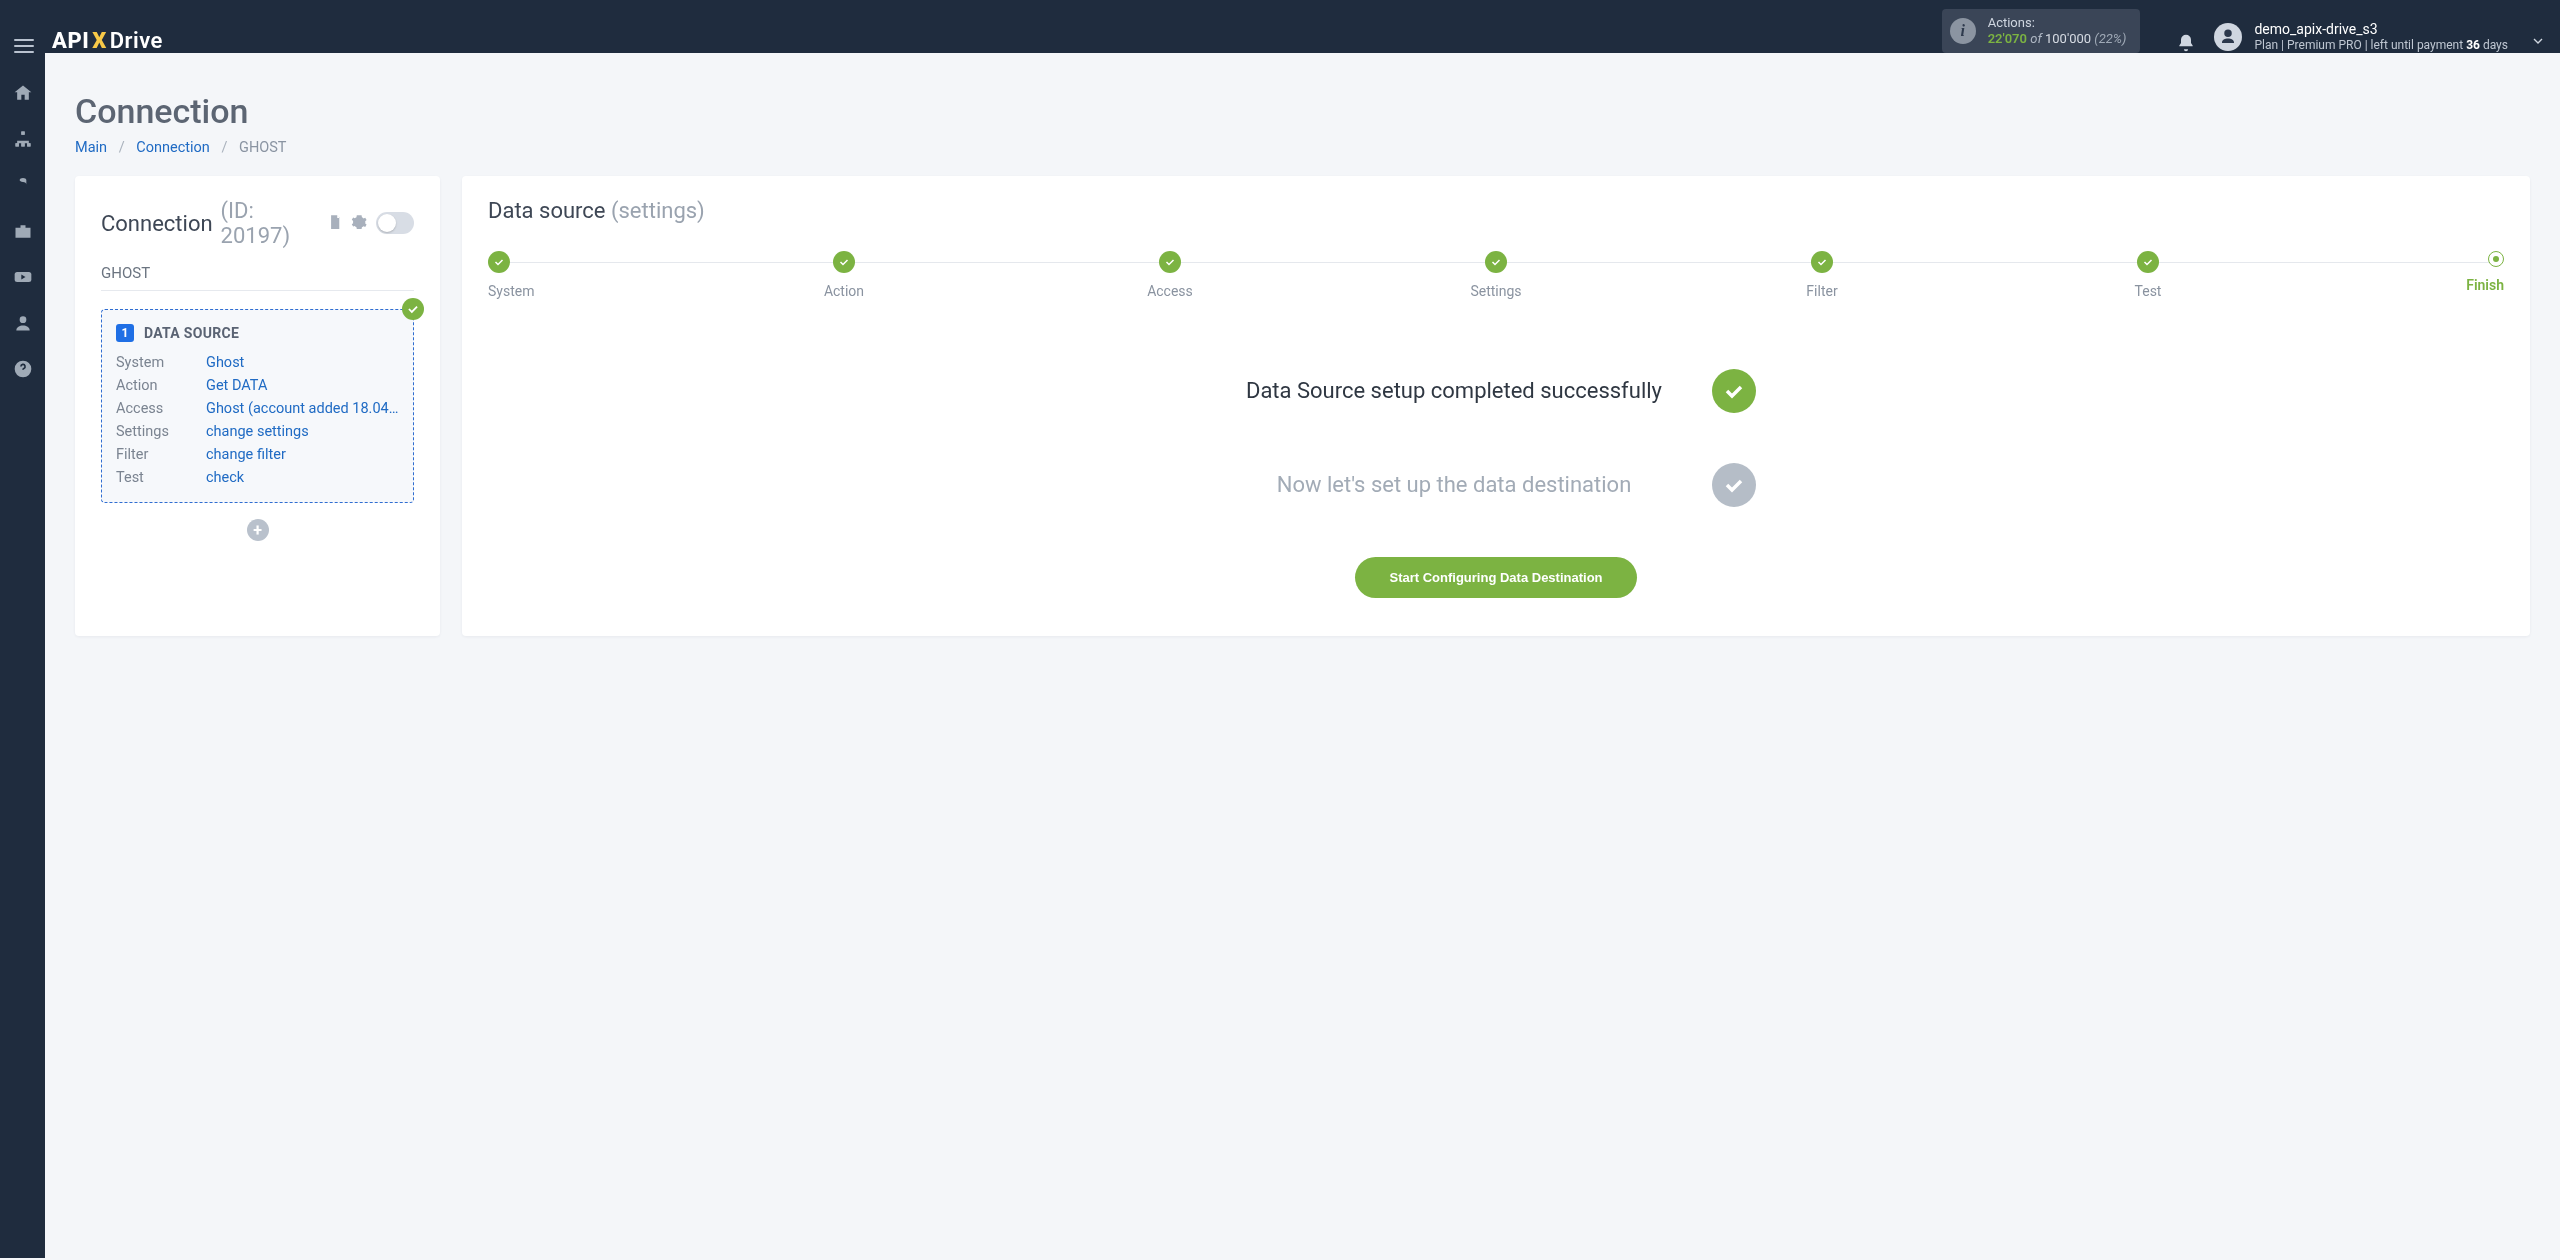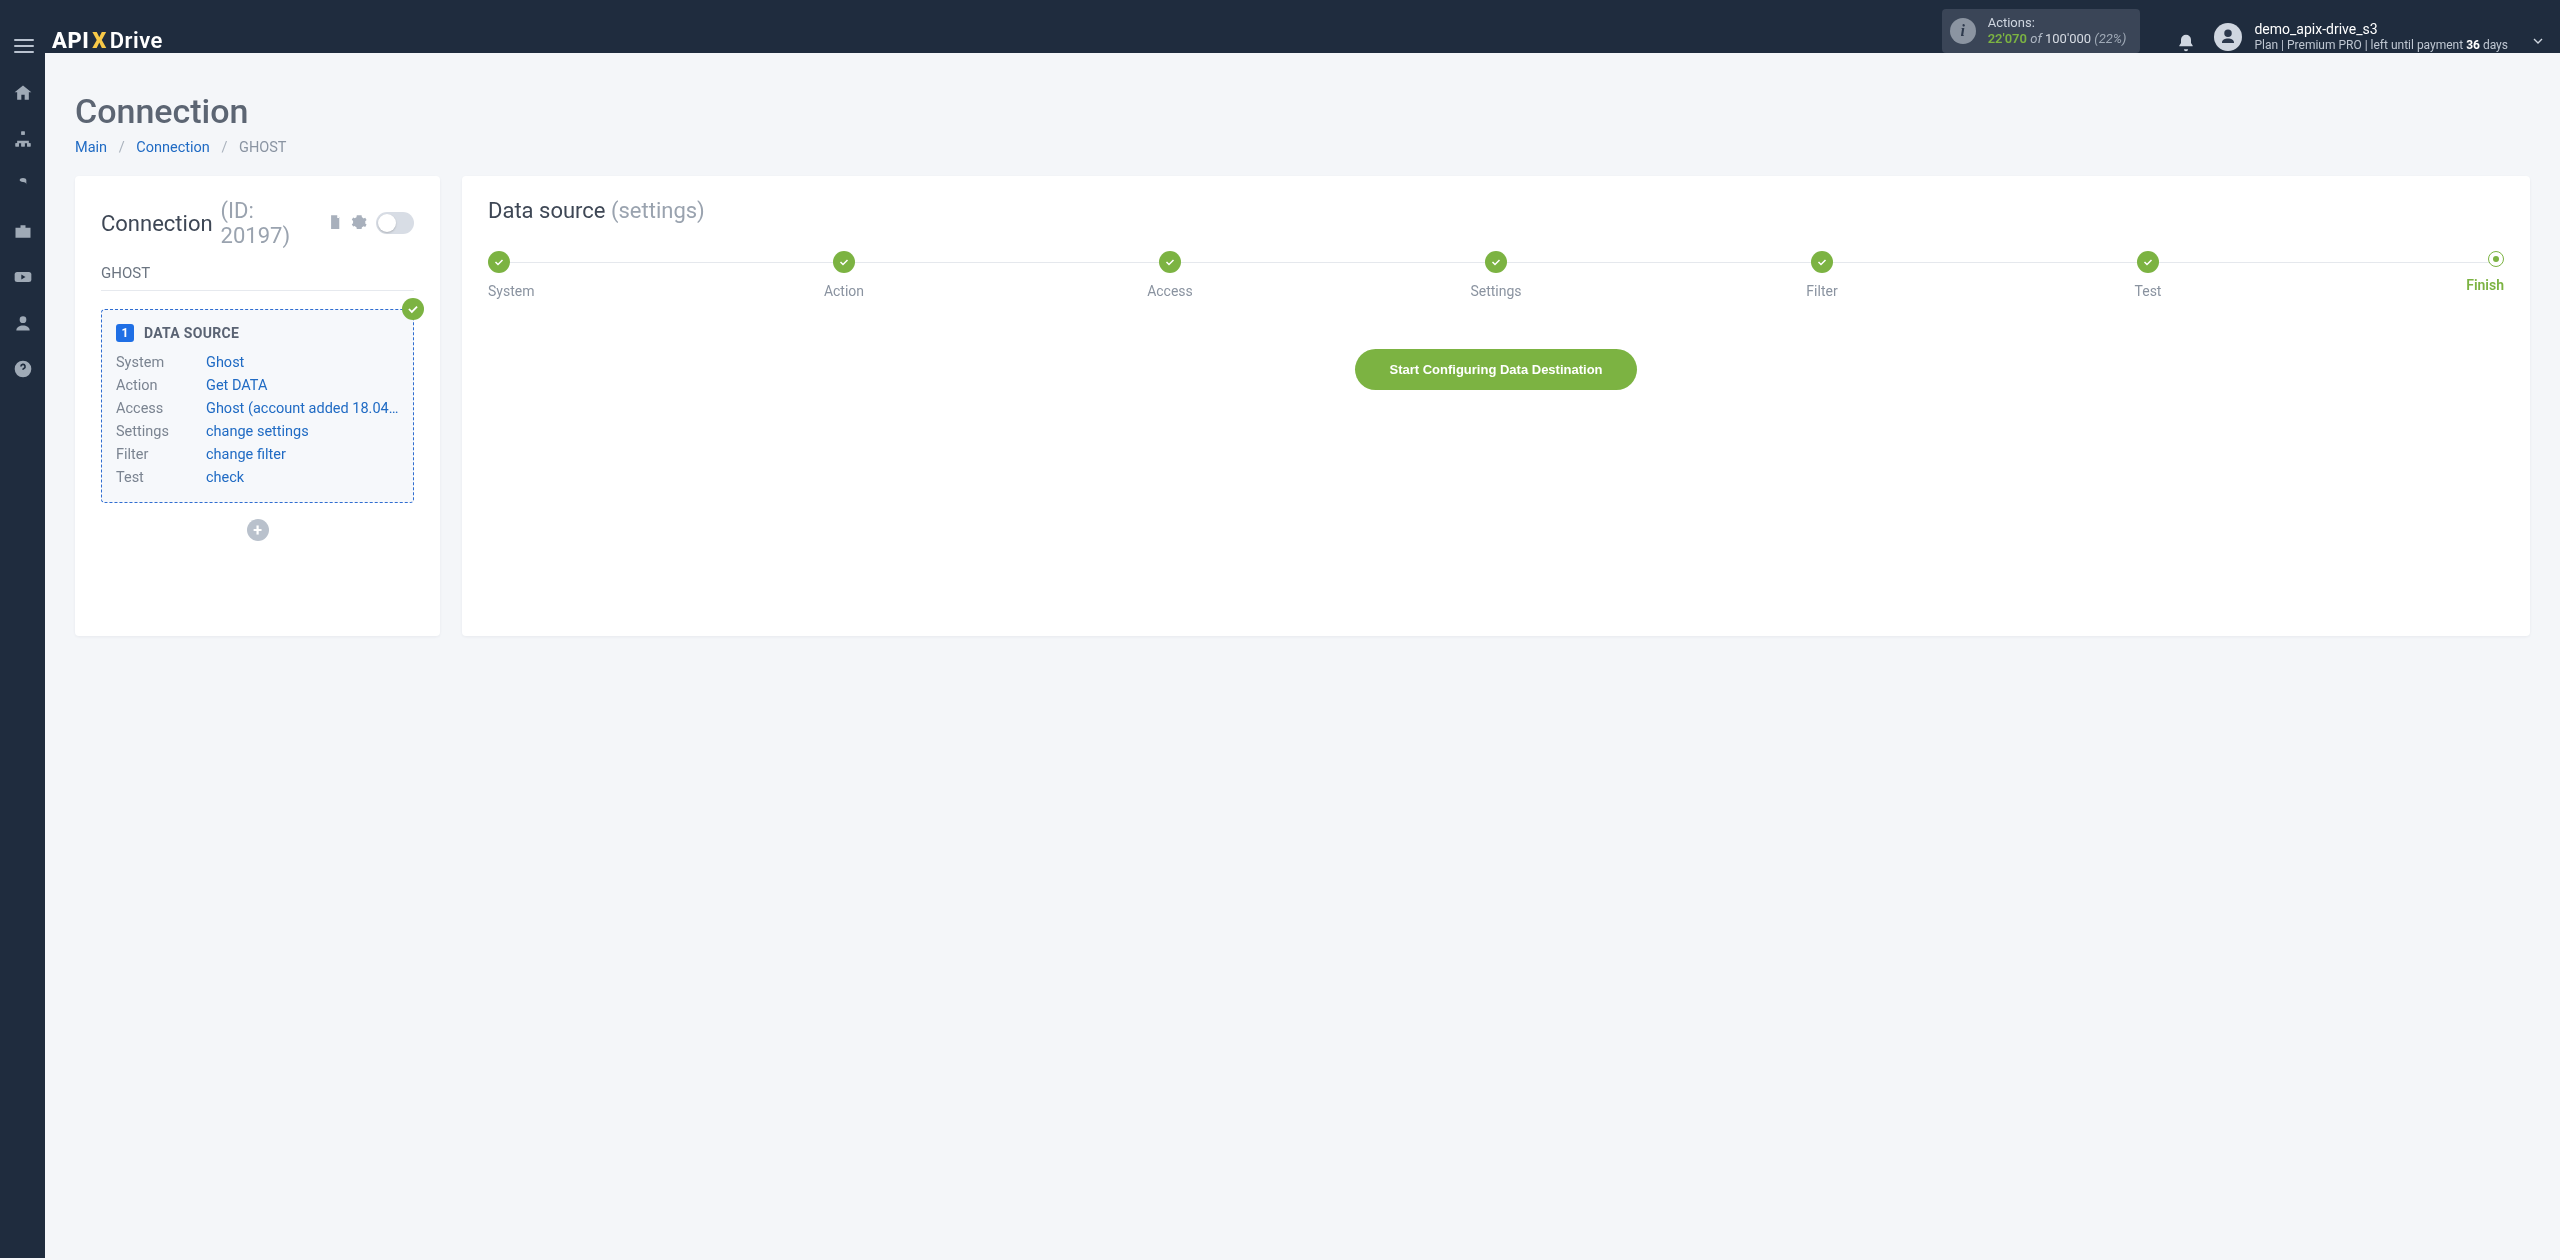--- a/index.html
+++ b/index.html
@@ -304,20 +304,38 @@
                 </svg>
               </div>
               <div class="lbl">Test</div>
             </div>
           <div class="step active">
               <div class="dot current"></div>
               <div class="lbl">Finish</div>
             </div>
         </div>
 
+        <div class="center-block">
+          <div class="msg done">
+            <div class="txt">Data Source setup completed successfully</div>
+            <div class="big-dot green">
+                <svg width="24" height="24" viewBox="0 0 24 24" stroke-width="3.5">
+                  <polyline points="5 12 10 17 19 8"></polyline>
+                </svg>
+              </div>
+          </div>
+          <div class="msg next">
+            <div class="txt">Now let's set up the data destination</div>
+            <div class="big-dot grey">
+                <svg width="24" height="24" viewBox="0 0 24 24" stroke-width="3.5">
+                  <polyline points="5 12 10 17 19 8"></polyline>
+                </svg>
+              </div>
+          </div>
+        </div>
 
         <div class="cta">
           <button class="btn">Start Configuring Data Destination</button>
         </div>
       </div>
     </div>
   </div>
 </div>
 
 </body></html>

